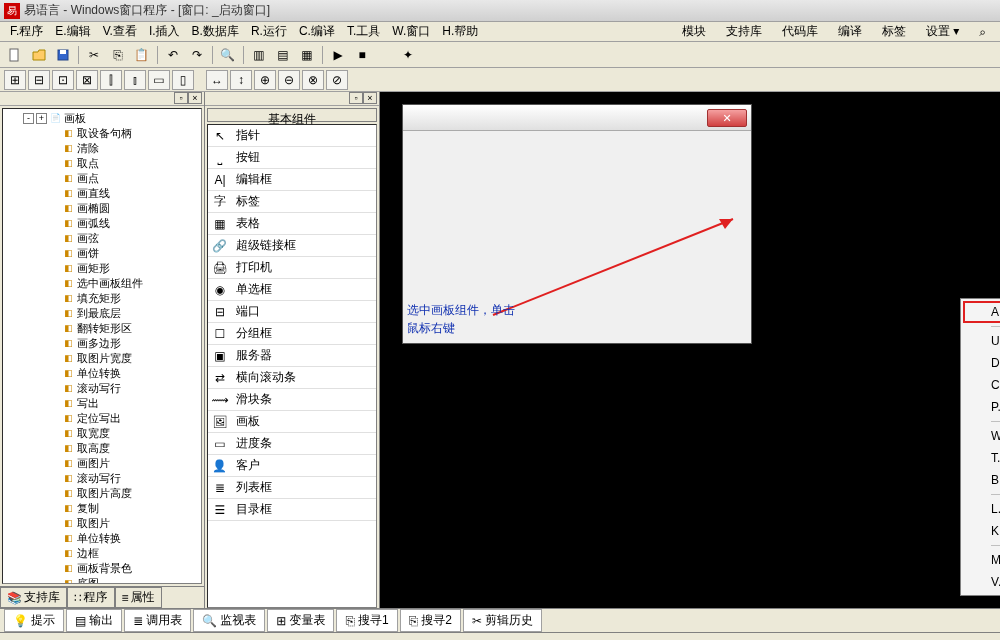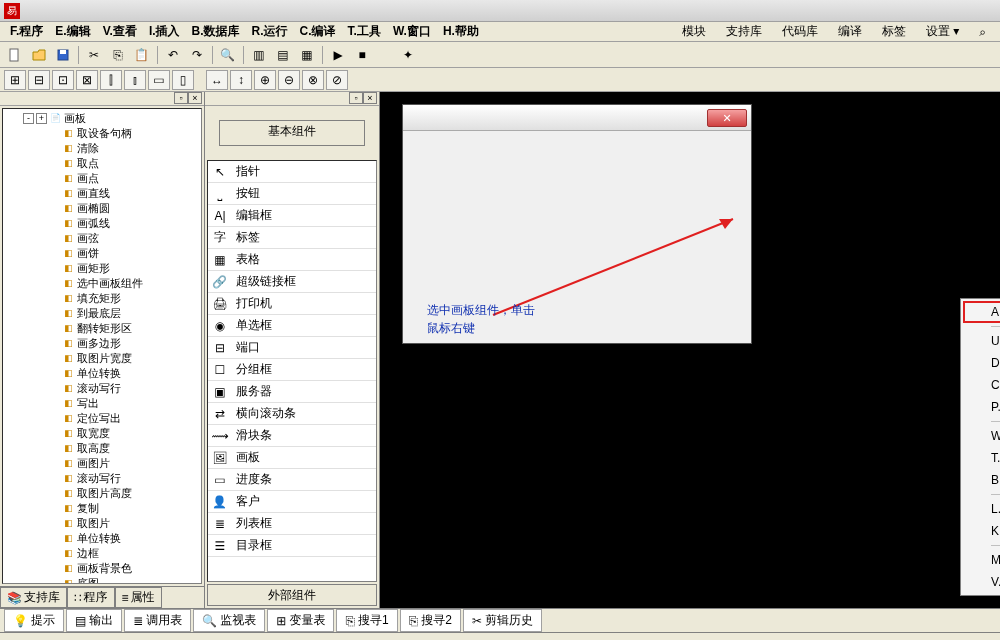--- a/index.html
+++ b/index.html
@@ -1,21 +1,21 @@
 <!DOCTYPE html>
 <html><head>
 <meta charset="utf-8">
 <style>
 * { margin:0; padding:0; box-sizing:border-box; font-family:"Microsoft YaHei","SimSun",sans-serif; font-size:12px; }
 body { background:#d4d0c8; overflow:hidden; width:1000px; height:640px; position:relative; }
 .titlebar { height:22px; background:linear-gradient(#e8e8e8,#d0d0d0); display:flex; align-items:center; padding:0 4px; border-bottom:1px solid #a0a0a0; }
 .titlebar .icon { width:16px; height:16px; background:#c00; margin-right:4px; font-size:10px; color:#fff; text-align:center; line-height:16px; }
 .titlebar .title { color:#333; }
 .menubar { height:20px; background:#ece9d8; display:flex; align-items:center; padding:0 4px; border-bottom:1px solid #a0a0a0; }
-.menubar .menuitem { padding:0 6px; cursor:default;font-weight:bold; }
+.menubar .menuitem { padding:0 6px; cursor:default; }
 .menubar .spacer { flex:1; }
 .menubar .rmenu { padding:0 10px; }
 .toolbar { height:26px; background:#ece9d8; display:flex; align-items:center; padding:2px 4px; border-bottom:1px solid #a0a0a0; gap:2px; }
 .toolbar .tb { width:22px; height:22px; border:1px solid transparent; display:flex; align-items:center; justify-content:center; cursor:default; }
 .toolbar .sep { width:1px; height:18px; background:#a0a0a0; margin:0 2px; }
 .toolbar svg { width:14px; height:14px; }
 .toolbar2 { height:24px; background:#ece9d8; display:flex; align-items:center; padding:2px 4px; border-bottom:1px solid #a0a0a0; gap:2px; }
 .toolbar2 .tb { width:22px; height:20px; border:1px solid #a0a0a0; display:flex; align-items:center; justify-content:center; background:#f4f4f0; }
 .main { display:flex; height:516px; }
 .leftpanel { width:205px; background:#ece9d8; border-right:1px solid #808080; display:flex; flex-direction:column; }
@@ -24,45 +24,46 @@
 .tree { flex:1; background:#fff; border:1px inset #808080; margin:2px; overflow-y:auto; overflow-x:hidden; padding:2px; }
 .tree .node { display:flex; align-items:center; height:15px; white-space:nowrap; cursor:default; }
 .tree .node .exp { width:11px; height:11px; border:1px solid #808080; font-size:9px; line-height:9px; text-align:center; margin-right:2px; background:#fff; }
 .tree .node .noexp { width:11px; margin-right:2px; }
 .tree .node .ic { width:13px; height:13px; margin-right:2px; font-size:9px; text-align:center; line-height:13px; }
 .tree .node .lbl { font-size:11px; }
 .tree .ind { display:inline-block; }
 .lefttabs { height:22px; display:flex; background:#ece9d8; border-top:1px solid #808080; }
 .lefttabs .lt { padding:2px 6px; border:1px solid #808080; background:#ece9d8; cursor:default; display:flex; align-items:center; gap:2px; }
 .midpanel { width:175px; background:#ece9d8; border-right:1px solid #808080; display:flex; flex-direction:column; }
-.comphdr { height:26px; background:#ece9d8; border:1px solid #808080; text-align:center; line-height:20px; margin:14px; }
+.comphdr { height:14px; background:#ece9d8; border:1px solid #808080; text-align:center; line-height:20px; margin:2px; }
 .complist { flex:1; background:#fff; border:1px inset #808080; margin:0 2px; overflow-y:auto; }
 .complist .ci { display:flex; align-items:center; height:22px; border-bottom:1px solid #e0e0e0; padding:0 4px; cursor:default; }
 .complist .ci .cicon { width:16px; height:16px; margin-right:8px; display:flex; align-items:center; justify-content:center; font-size:12px; }
 .compft { border:1px solid #808080; text-align:center; line-height:20px; margin:2px; height:22px; background:#ece9d8; }
 .rightpanel { flex:1; background:#000; position:relative; }
 .designwin { position:absolute; left:22px; top:12px; width:350px; height:240px; background:#f0f0f0; border:1px solid #555; box-shadow:2px 2px 8px rgba(0,0,0,.5); }
 .dwtitle { height:26px; background:linear-gradient(#fff,#e0e0e0); border-bottom:1px solid #aaa; display:flex; justify-content:flex-end; align-items:center; padding:0 4px; }
 .dwclose { width:40px; height:18px; background:linear-gradient(#f5a0a0,#d04040); border:1px solid #a03030; border-radius:2px; color:#fff; text-align:center; line-height:16px; font-size:11px; cursor:default; }
 .dwbody { position:relative; height:calc(100% - 26px); }
-.annot { position:absolute; left:24px; top:170px; color:#1030b0; font-size:13px; line-height:18px; }
+.annot { position:absolute; left:4px; top:170px; color:#1030b0; font-size:13px; line-height:18px; }
 .arrow { position:absolute; pointer-events:none; }
 .ctxmenu { position:absolute; left:580px; top:206px; width:290px; background:#f4f4f4; border:1px solid #808080; box-shadow:3px 3px 8px rgba(0,0,0,.4); padding:2px; }
 .ctxmenu .mi { display:flex; align-items:center; height:22px; padding:0 8px 0 28px; cursor:default; position:relative; }
 .ctxmenu .msep { height:1px; background:#c0c0c0; margin:3px 2px 3px 28px; }
 .ctxmenu .hi { border:2px solid #e02020; padding:0 6px 0 26px; }
 .bottombar { height:24px; background:#ece9d8; border-top:1px solid #808080; display:flex; align-items:center; padding:0 4px; gap:2px; }
 .bottombar .bt { padding:2px 8px; border:1px solid #a0a0a0; background:#fff; cursor:default; display:flex; align-items:center; gap:3px; }
 .statusbar { height:8px; background:#ece9d8; border-top:1px solid #808080; }
 </style>
 </head>
 <body>
 
 <div class="titlebar">
   <div class="icon">易</div>
+  <div class="title">易语言 - Windows窗口程序 - [窗口: _启动窗口]</div>
 </div>
 
 <div class="menubar">
   <span class="menuitem">F.程序</span>
   <span class="menuitem">E.编辑</span>
   <span class="menuitem">V.查看</span>
   <span class="menuitem">I.插入</span>
   <span class="menuitem">B.数据库</span>
   <span class="menuitem">R.运行</span>
   <span class="menuitem">C.编译</span>
@@ -424,21 +425,20 @@
         </div>
         <div class="ci">
           <span class="cicon">≣</span>
           <span>列表框</span>
         </div>
         <div class="ci">
           <span class="cicon">☰</span>
           <span>目录框</span>
         </div>
       </div>
-    <div class="compft">外部组件</div>
   </div>
 
   <div class="rightpanel">
     <div class="designwin">
       <div class="dwtitle">
         <div class="dwclose">✕</div>
       </div>
       <div class="dwbody">
         <svg class="arrow" style="left:0;top:0;width:350px;height:210px;">
           <line x1="90" y1="184" x2="330" y2="88" stroke="#e02020" stroke-width="2"></line>

